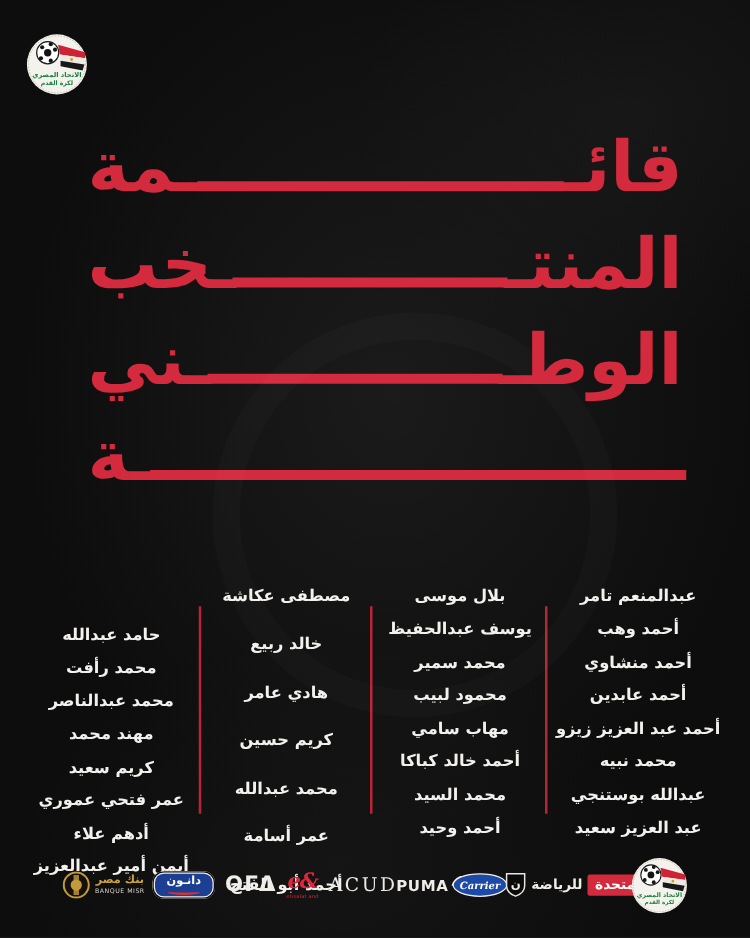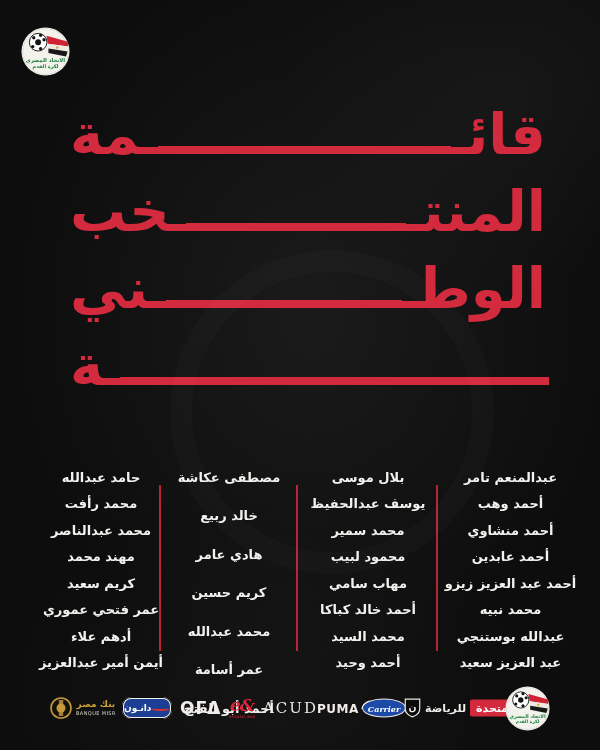--- a/index.html
+++ b/index.html
@@ -23,35 +23,35 @@
   .title{position:absolute; left:70px; right:54px; top:96px;}
   .title-line{display:flex; align-items:baseline; height:77px; direction:rtl;}
   .t-part{font-size:56px; font-weight:bold; color:#d42a3d; line-height:77px; white-space:nowrap; z-index:1;}
   .kashida{flex:1; height:8px; background:#d42a3d; margin:0 -3px; align-self:baseline;}
   
   .squad{position:absolute; top:464px; left:0; right:0; height:215px; direction:rtl;}
   .col{position:absolute; top:0; display:flex; flex-direction:column;}
   .col-d{left:441px; width:139px;}
   .col-c{left:301px; width:134px;}
   .col-b{left:163px; width:132px;gap:12px;}
-  .col-a{left:32px;  width:138px;}
+  .col-a{left:20px;  width:138px;margin-top:31px;}
   .name{height:26.5px; display:flex; align-items:center; justify-content:center;
         font-size:13px; font-weight:bold; color:#f3f1ee; white-space:nowrap;}
   .vdiv{position:absolute; top:21px; width:2px; height:166px; background:#b82535;}
   .vd1{left:436px;} .vd2{left:296px;} .vd3{left:159px;}
   
   .sponsors{position:absolute; left:0; right:0; top:686px; height:44px;}
   .sp{position:absolute; top:50%; transform:translateY(-50%); display:flex; align-items:center;}
   .sp-banque{left:50px; gap:4px;}
   .bm-text{display:flex; flex-direction:column; align-items:center; line-height:1;}
   .bm-ar{font-size:9px; font-weight:bold; color:#c9a23a; direction:rtl;}
   .bm-en{font-size:5px; letter-spacing:.08em; color:#d8d4cc; margin-top:2px; white-space:nowrap;}
   .sp-danone{left:122px;}
   .danone-outer{background:#f2f0ea; border-radius:9px; padding:2px; box-shadow:0 0 0 1px #0d0d0d inset;}
-  .danone-inner{background:#1c3f93; border-radius:7px; width:46px; height:18px; display:flex; align-items:center; justify-content:center;}
+  .danone-inner{background:#1c3f93; border-radius:7px; width:46px; height:18px; display:flex; flex-direction:column; align-items:center; justify-content:center;}
   .danone-word{color:#fff; font-size:9px; font-weight:bold; direction:rtl; line-height:1;}
   .danone-arc{width:26px; height:3px; border-bottom:2px solid #d8322e; border-radius:50%; margin-top:1px;}
   .sp-ora{left:180px;}
   .ora-word{color:#f0ede8; font-size:17px; font-weight:bold; letter-spacing:1px;}
   .sp-eand{left:229px; flex-direction:column; line-height:1;}
   .eand-word{color:#e0263b; font-size:17px; font-weight:bold; font-family:"DejaVu Serif", serif; font-style:italic; letter-spacing:-1px;}
   .eand-sub{color:#e0263b; font-size:4px; margin-top:1px; letter-spacing:.05em;}
   .sp-acud{left:263px;}
   .acud-word{color:#eceae4; font-size:15px; letter-spacing:2px; font-family:"DejaVu Serif", serif;}
   .sp-puma{left:317px; gap:1px;}

